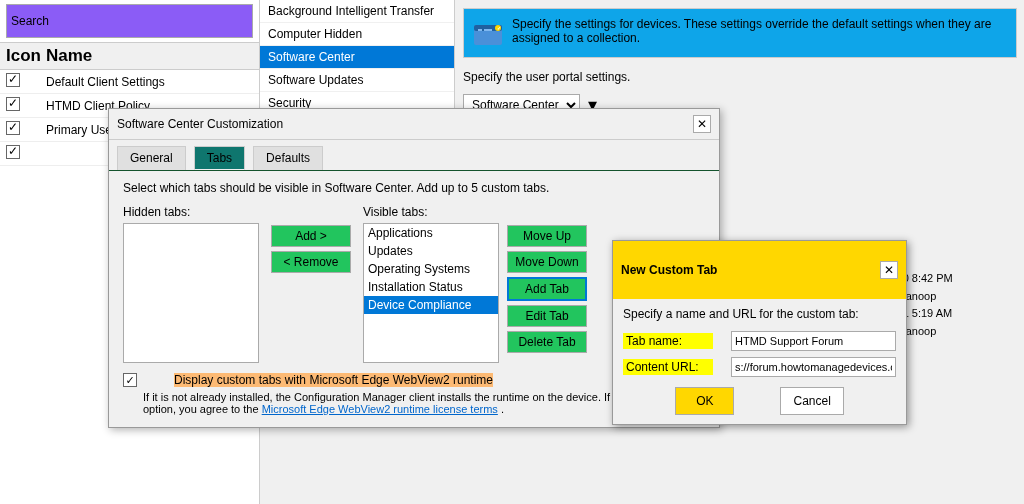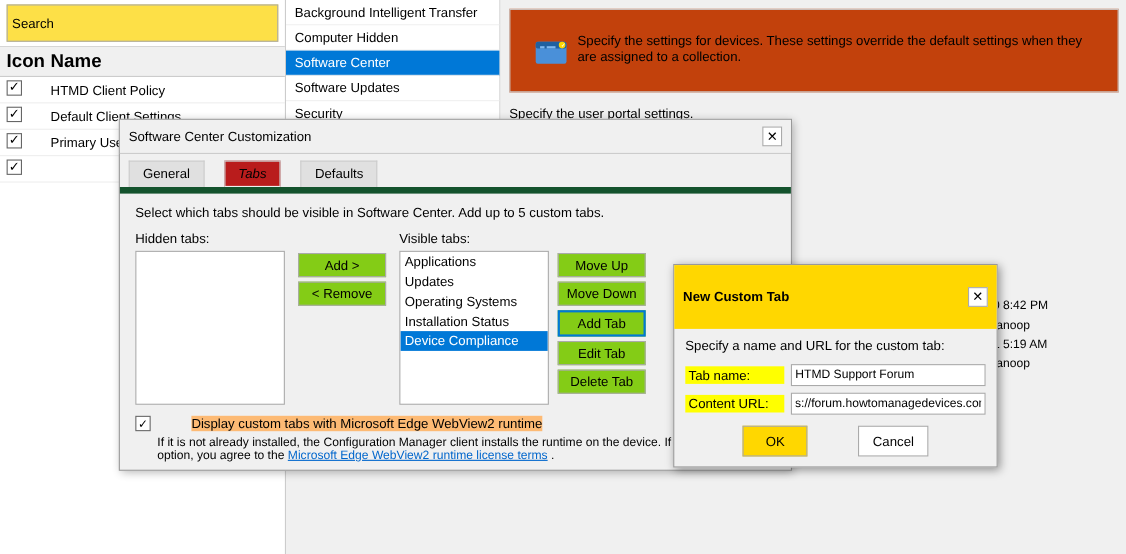--- a/index.html
+++ b/index.html
@@ -35,21 +35,21 @@
     .search-box {
       padding: 4px 6px;
       border-bottom: 1px solid #ccc;
     }
     .search-input {
       width: 100%;
       height: 32px;
       border: 1px solid #aaa;
       padding: 16px 4px;
       font-size: 12px;
-      background: #fde047;
+      background: #8b5cf6;
     }
 
     .list-header {
       display: flex;
       background: #f0f0f0;
       border-bottom: 1px solid #ccc;
       padding: 3px 6px;
       font-size: 17px;
       font-weight: bold;
     }
@@ -106,23 +106,23 @@
     .right-panel {
       position: absolute;
       top: 0; left: 455px;
       width: 570px;
       height: 504px;
       background: #f0f0f0;
       padding: 8px;
     }
 
     .right-top-info {
-      background: #c2410c;
+      background: #0ea5e9;
       border: 1px solid #ccc;
-      padding: 21px;
+      padding: 8px;
       margin-bottom: 8px;
       display: flex;
       align-items: flex-start;
       gap: 8px;
     }
 
     .info-icon {
       width: 32px;
       height: 32px;
       flex-shrink: 0;
@@ -191,40 +191,39 @@
       display: flex;
       align-items: center;
       justify-content: center;
       font-size: 12px;
       cursor: pointer;
     }
 
     .dialog-tabs {
       display: flex;
       padding: 6px 8px 0;
-      gap: 16px;
-      border-bottom: 6px solid #14532d;
+      gap: 6px;
+      border-bottom: 1px solid #14532d;
     }
 
     .dialog-tab {
       padding: 4px 12px;
       border: 1px solid #ccc;
       border-bottom: none;
       background: #e0e0e0;
       cursor: pointer;
       font-size: 12px;
       margin-right: 2px;
     }
 
     .dialog-tab.active {
-      background: #b91c1c;
+      background: #0f766e;
       border-bottom: 1px solid #f0f0f0;
       position: relative;
       z-index: 1;
-      font-style: italic;
     }
 
     .dialog-content {
       padding: 10px 14px;
     }
 
     .dialog-desc {
       font-size: 12px;
       margin-bottom: 10px;
     }
@@ -273,21 +272,21 @@
       display: flex;
       flex-direction: column;
       gap: 4px;
       margin-top: 20px;
     }
 
     .small-btn {
       padding: 3px 0;
       font-size: 12px;
       border: 1px solid #aaa;
-      background: #84cc16;
+      background: #22c55e;
       cursor: pointer;
       min-width: 80px;
       text-align: center;
     }
     .small-btn.active-border { border: 2px solid #0078d7; }
 
     .checkbox-row {
       display: flex;
       align-items: center;
       gap: 6px;
@@ -351,21 +350,21 @@
 
     .new-tab-desc {
       font-size: 12px;
       margin-bottom: 10px;
     }
 
     .field-row {
       display: flex;
       align-items: center;
       margin-bottom: 6px;
-      gap: 6px;
+      gap: 18px;
     }
 
     .field-label {
       font-size: 12px;
       min-width: 90px;
       background: yellow;
       padding: 1px 3px;
     }
 
     .field-input {
@@ -430,25 +429,25 @@
   <div class="left-panel">
     <div class="search-box">
       <input class="search-input" type="text" placeholder="Search" value="Search" style="">
     </div>
     <div class="list-header">
       <span class="col-icon">Icon</span>
       <span class="col-name">Name</span>
     </div>
     <div class="list-item">
       <span class="col-icon"><span class="checkbox-icon checked"></span></span>
-      <span class="col-name">HTMD Client Policy</span>
+      <span class="col-name">Default Client Settings</span>
     </div>
     <div class="list-item">
       <span class="col-icon"><span class="checkbox-icon checked"></span></span>
-      <span class="col-name">Default Client Settings</span>
+      <span class="col-name">HTMD Client Policy</span>
     </div>
     <div class="list-item">
       <span class="col-icon"><span class="checkbox-icon checked"></span></span>
       <span class="col-name">Primary User</span>
     </div>
     <div class="list-item">
       <span class="col-icon"><span class="checkbox-icon checked"></span></span>
       <span class="col-name"></span>
     </div>
   </div>

